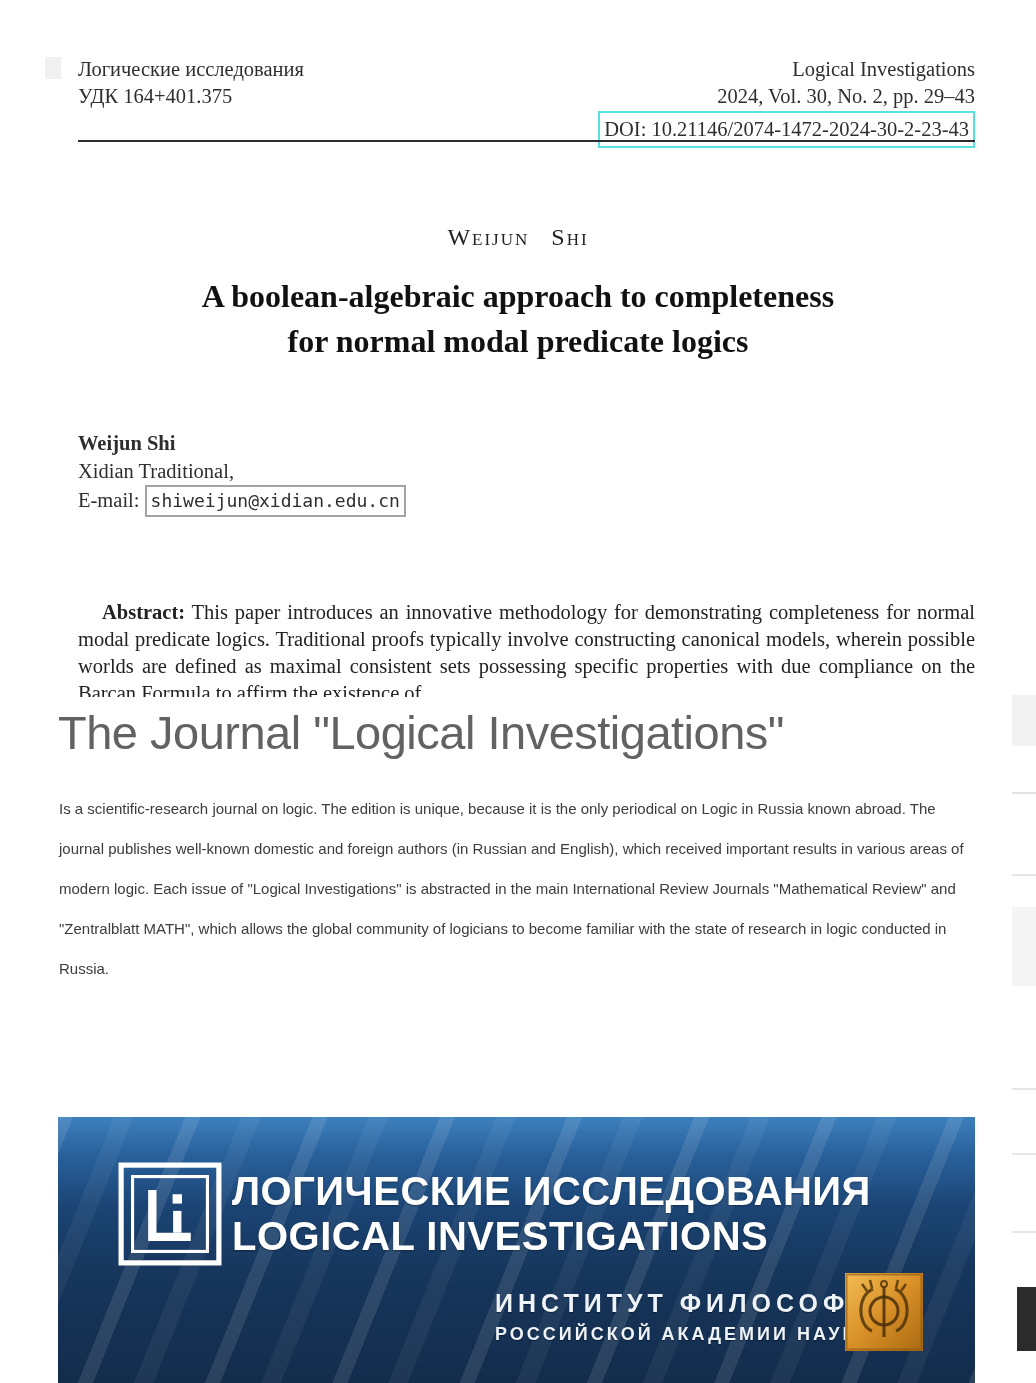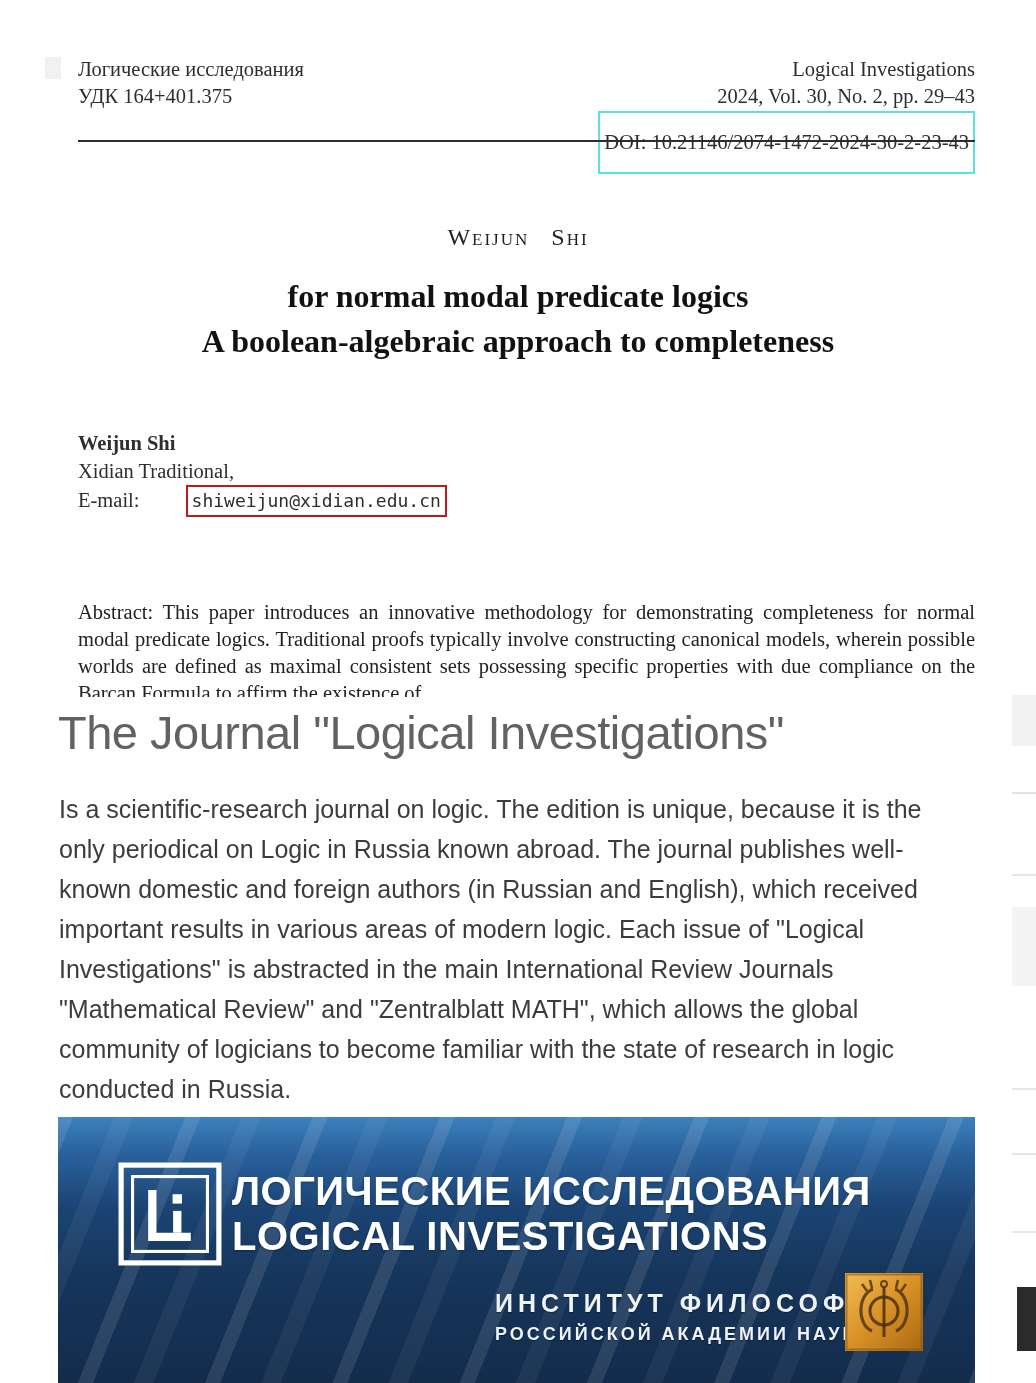--- a/index.html
+++ b/index.html
@@ -5,41 +5,41 @@
   html,body{margin:0;padding:0;background:#ffffff;}
   .canvas{position:relative;width:1036px;height:1383px;overflow:hidden;background:#404040;
           font-family:"Liberation Sans",sans-serif;}
 
   
   .pdf{position:absolute;left:0;top:0;width:1036px;height:697px;overflow:hidden;background:#fff;
        font-family:"Liberation Serif","DejaVu Serif",serif;color:#2e2e2e;}
   .pdf-header{position:absolute;left:78px;right:61px;top:56px;display:flex;justify-content:space-between;}
   .hl{font-size:20.5px;line-height:27px;text-align:left;}
   .hr{font-size:20.5px;line-height:27px;text-align:right;}
-  .doi-box{display:inline-block;border:2px solid #56e2e2;padding:16px 4px;margin-top:1px;}
+  .doi-box{display:inline-block;border:2px solid #56e2e2;padding:3px 4px;margin-top:1px;}
   .rule{position:absolute;left:78px;top:140px;width:897px;height:2px;background:#2c2c2c;}
   .sc-author{position:absolute;left:0;top:224px;width:100%;text-align:center;
              font-variant:small-caps;font-size:24px;letter-spacing:2px;word-spacing:14px;color:#222;}
   .paper-title{position:absolute;left:0;top:274px;width:100%;text-align:center;
                font-weight:bold;font-size:32px;line-height:45px;color:#111;}
   .author-block{position:absolute;left:78px;top:430px;font-size:20.5px;line-height:27.5px;}
   .author-name{font-weight:bold;}
-  .email-box{display:inline-block;border:2px solid #b91c1c;padding:0 4px;
-             font-family:"DejaVu Sans Mono","Liberation Mono",monospace;font-size:18px;margin-left:41px;}
+  .email-box{display:inline-block;border:2px solid #a3a3a3;padding:0 4px;
+             font-family:"DejaVu Sans Mono","Liberation Mono",monospace;font-size:18px;}
   .abstract{position:absolute;left:78px;right:61px;top:599px;font-size:20.5px;line-height:27px;
             text-align:justify;color:#222;}
-  .abstract b{font-weight:normal;}
+  .abstract b{font-weight:bold;margin-left:24px;}
 
   
   .web{position:absolute;left:0;top:697px;width:1036px;height:686px;background:#fff;overflow:hidden;}
   .site-heading{position:absolute;left:58px;top:8px;width:940px;
                 font-size:47px;font-weight:300;letter-spacing:-0.5px;color:#626262;
                 font-family:"Liberation Sans",sans-serif;white-space:nowrap;}
   .site-par{position:absolute;left:59px;top:92px;width:906px;
-            font-size:25px;line-height:40px;color:#3c3c3c;}
+            font-size:15px;line-height:40px;color:#3c3c3c;}
 
   
   .banner{position:absolute;left:58px;top:420px;width:917px;height:266px;overflow:hidden;
           background:
             repeating-linear-gradient(112deg, rgba(255,255,255,0.10) 0 14px, rgba(255,255,255,0) 14px 52px,
               rgba(255,255,255,0.05) 52px 70px, rgba(255,255,255,0) 70px 118px),
             linear-gradient(180deg,#3c80bd 0%,#29619c 14%,#1b4474 34%,#16365c 58%,#132c4c 100%);}
   .li-logo{position:absolute;left:60px;top:45px;width:104px;height:104px;}
   .banner-titles{position:absolute;left:174px;top:52px;color:#fff;font-weight:bold;
                  font-size:40px;line-height:45px;letter-spacing:0.5px;white-space:nowrap;
@@ -77,22 +77,22 @@
         <div>Logical Investigations</div>
         <div>2024, Vol. 30, No. 2, pp. 29–43</div>
         <div><span class="doi-box">DOI: 10.21146/2074-1472-2024-30-2-23-43</span></div>
       </div>
     </div>
     <div class="rule"></div>
 
     <div class="sc-author">Weijun Shi</div>
 
     <h1 class="paper-title" style="margin:0;">
+      <div>A boolean-algebraic approach to completeness</div>
       <div>for normal modal predicate logics</div>
-      <div>A boolean-algebraic approach to completeness</div>
     </h1>
 
     <div class="author-block">
       <div class="author-name">Weijun Shi</div>
       <div>Xidian Traditional,</div>
       <div><span>E-mail: </span><span class="email-box">shiweijun@xidian.edu.cn</span></div>
     </div>
 
     <p class="abstract" style="margin:0;">
       <b>Abstract:</b><span> This paper introduces an innovative methodology for demonstrating completeness for normal modal predicate logics. Traditional proofs typically involve constructing canonical models, wherein possible worlds are defined as maximal consistent sets possessing specific properties with due compliance on the Barcan Formula to affirm the existence of</span>

